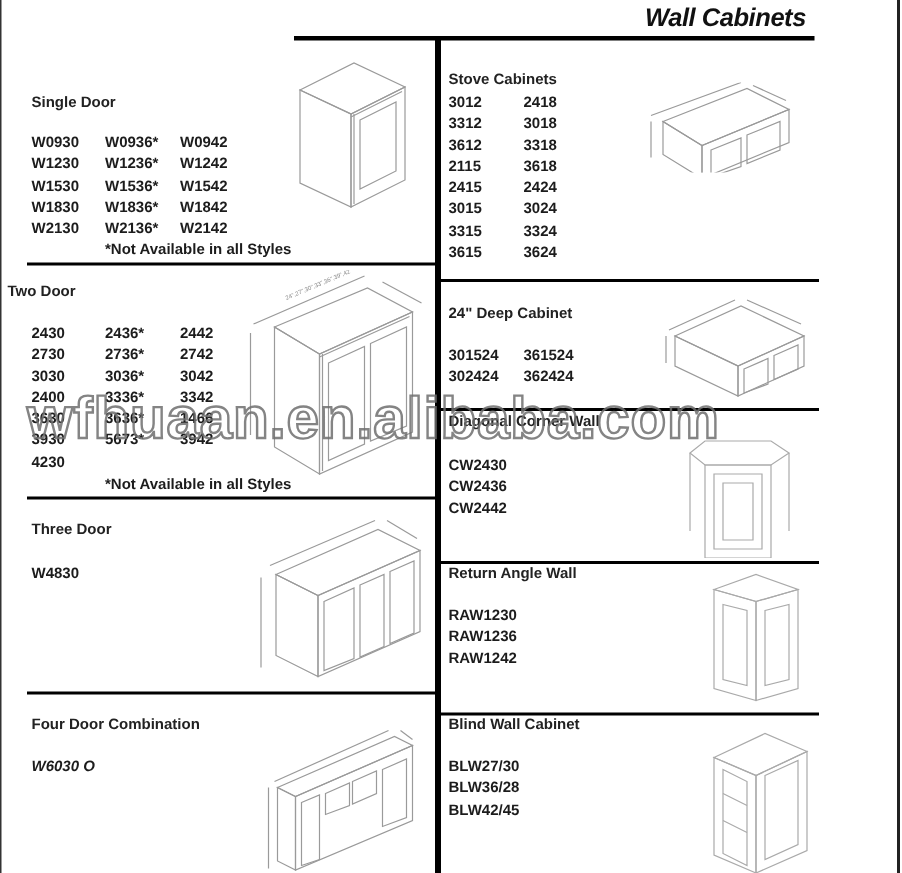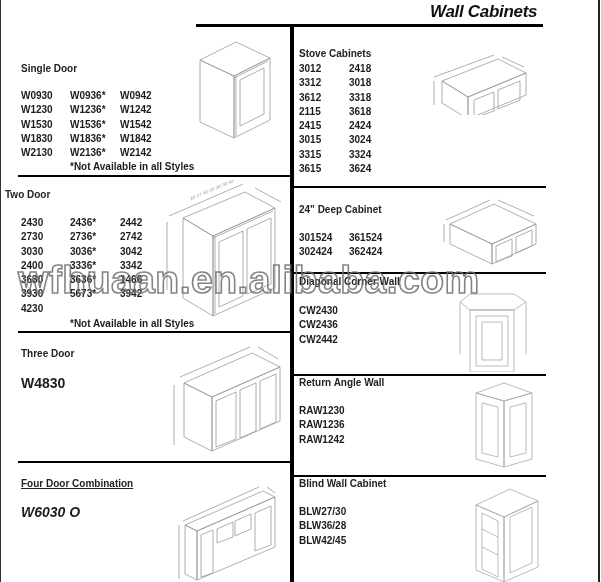--- a/index.html
+++ b/index.html
@@ -2,21 +2,21 @@
 <html><head>
 <meta charset="utf-8">
 <style>
   html, body { margin:0; padding:0; background:#fff; }
   body { width:601px; height:582px; position:relative; overflow:hidden;
          font-family:"Liberation Sans", sans-serif; color:#1a1a1a; }
   .abs { position:absolute; }
   .page-title { left:430px; top:2px; font-size:17px; font-weight:bold; font-style:italic; letter-spacing:-0.3px; color:#111; }
   .rule { position:absolute; background:#000; }
   .section-title { position:absolute; font-size:10px; font-weight:bold; color:#222; white-space:nowrap; }
-  .code { position:absolute; font-size:14px; font-weight:bold; color:#1c1c1c; white-space:nowrap; line-height:14.3px; }
+  .code { position:absolute; font-size:10px; font-weight:bold; color:#1c1c1c; white-space:nowrap; line-height:14.3px; }
   .note { position:absolute; font-size:10px; font-weight:bold; color:#1c1c1c; white-space:nowrap; }
   .col { position:absolute; }
   .col div { font-size:10px; font-weight:bold; line-height:14.3px; color:#1c1c1c; white-space:nowrap; }
   .diag { position:absolute; }
   .diag svg { display:block; }
   .watermark { position:absolute; font-size:39px; font-weight:bold; color:transparent;
                -webkit-text-stroke:1.6px #6f6f6f; letter-spacing:0.5px; white-space:nowrap; opacity:0.85; }
 </style>
 </head>
 <body>
@@ -123,21 +123,21 @@
     <line x1="4" y1="42" x2="4" y2="102"></line>
     <polygon points="14,40 82,10 110,24 42,54"></polygon>
     <polygon points="14,40 42,54 42,108 14,94"></polygon>
     <polygon points="42,54 110,24 110,78 42,108"></polygon>
     <polygon points="46,58 66,49 66,96 46,104"></polygon>
     <polygon points="70,47 86,40 86,88 70,95"></polygon>
     <polygon points="90,38 106,31 106,79 90,86"></polygon>
   </svg>
 </div>
 
-<div class="section-title" style="left:21px;top:478px;text-decoration:underline;">Four Door Combination</div>
+<div class="section-title" style="left:21px;top:478px;">Four Door Combination</div>
 <div class="code" style="left:21px;top:505px;font-style:italic;">W6030 O</div>
 <div class="diag" style="left:175px;top:485px;">
   <svg width="105" height="97" viewBox="0 0 105 97" fill="none" stroke="#9a9a9a" stroke-width="0.8">
     <line x1="8" y1="36" x2="84" y2="2"></line>
       <line x1="92" y1="2" x2="100" y2="8"></line>
     <line x1="4" y1="40" x2="4" y2="94"></line>
     <polygon points="10,40 88,6 100,12 22,46"></polygon>
     <polygon points="10,40 22,46 22,95 10,89"></polygon>
     <polygon points="22,46 100,12 100,62 22,95"></polygon>
     <polygon points="26,50 38,45 38,88 26,92"></polygon>

